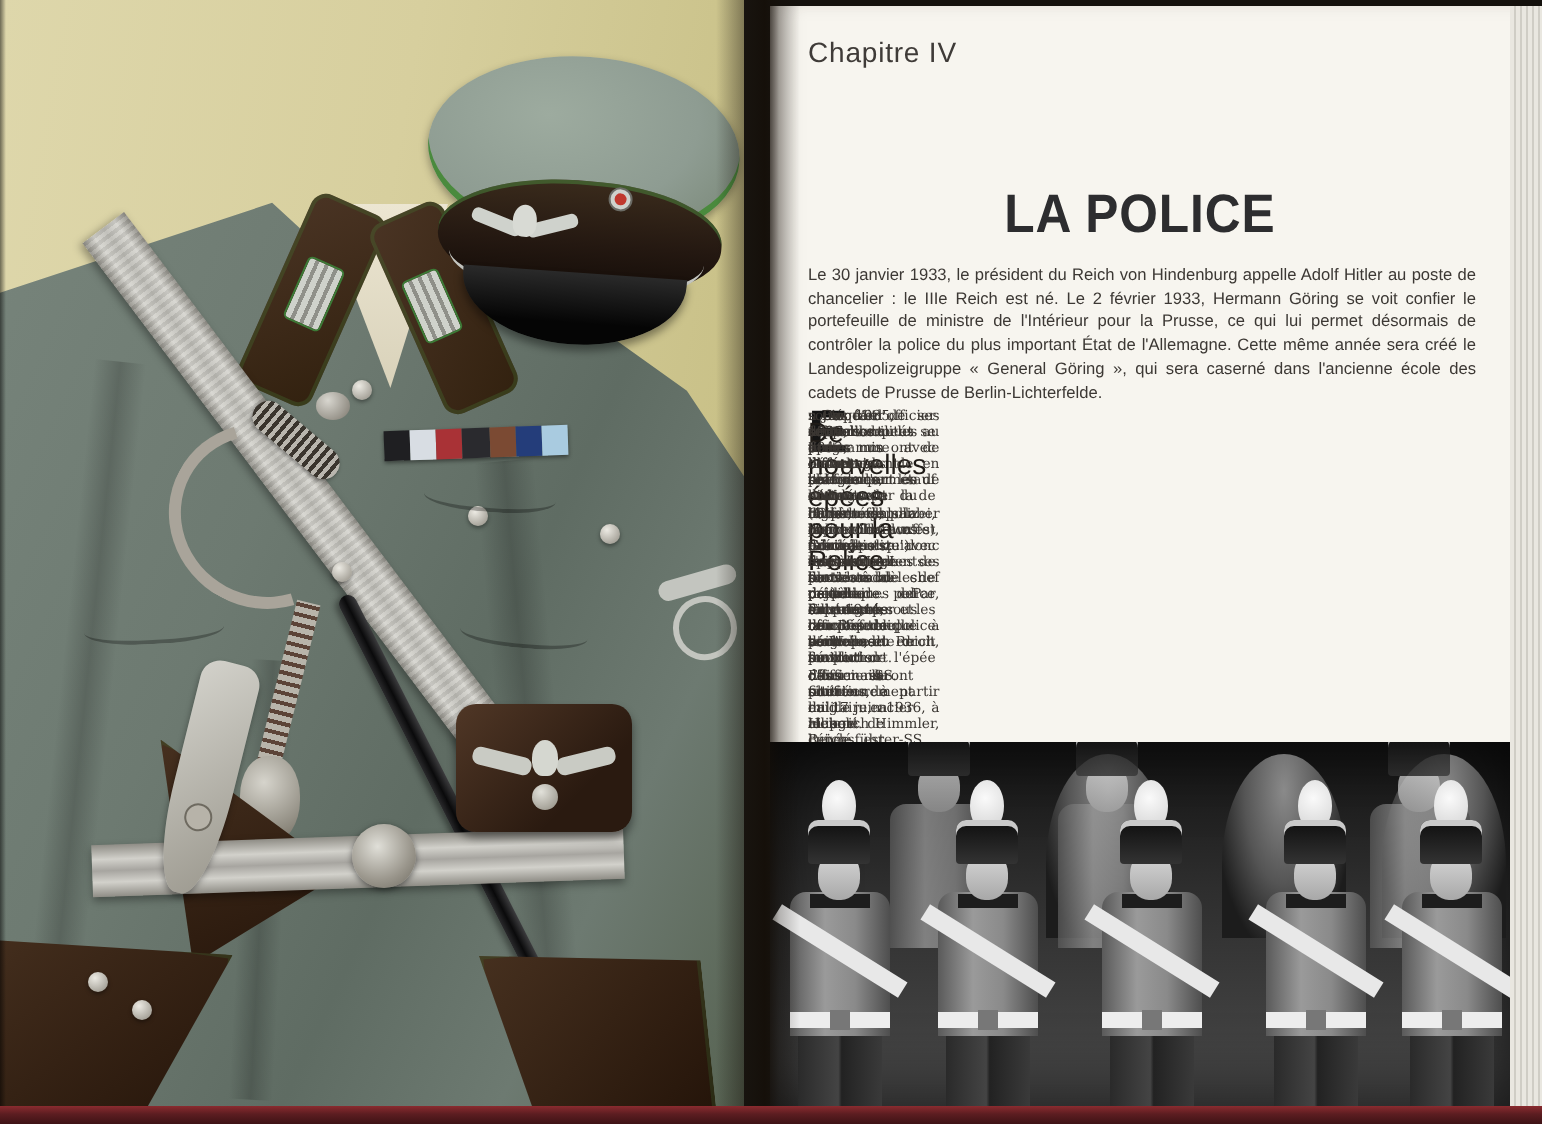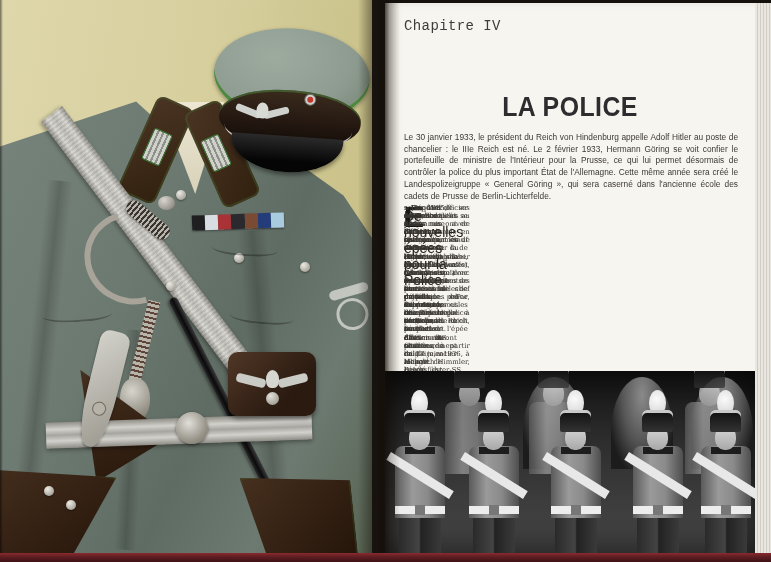--- a/index.html
+++ b/index.html
@@ -109,21 +109,21 @@
   .w2{left:-20px;top:468px;width:130px;height:100px;transform:rotate(8deg);clip-path:polygon(0 10%,100% 0,70% 100%,0 100%);}
   .w3{left:244px;top:472px;width:110px;height:92px;transform:rotate(-6deg);clip-path:polygon(0 0,100% 15%,100% 100%,20% 100%);}
 
   
   #gutter{left:358px;top:0;width:42px;height:562px;z-index:5;
     background:linear-gradient(90deg,rgba(20,14,8,0) 0%,rgba(20,14,8,.55) 45%,rgba(20,14,8,.85) 58%,rgba(20,14,8,.25) 75%,rgba(20,14,8,0) 100%);}
 
   
   #right-page{left:385px;top:2px;width:370px;height:552px;background:#f7f5ef;overflow:hidden;
     box-shadow:inset 10px 0 14px -8px rgba(40,30,20,.55);}
-  .chapter{left:19px;top:16px;font-family:Liberation Mono, monospace;font-size:14px;color:#3f3b38;letter-spacing:.4px;}
+  .chapter{left:19px;top:16px;font-family:Liberation Sans, sans-serif;font-size:14px;color:#3f3b38;letter-spacing:.4px;}
   .title{left:0;top:90px;width:370px;text-align:center;font-weight:bold;font-size:27px;
     letter-spacing:.5px;color:#2d2d2f;transform:scaleX(.92);}
   .intro{left:19px;top:130px;width:334px;font-size:8.3px;line-height:11.7px;color:#3c3834;
     text-align:justify;margin:0;}
   .cols{left:19px;top:202px;width:334px;height:170px;display:flex;gap:9px;position:absolute;}
   .col{position:relative;flex:1;}
   .col p,.col h3{position:relative;}
   .body{margin:0;font-family:"DejaVu Serif",serif;font-size:6.9px;line-height:8.1px;
     color:#3a3632;text-align:justify;}
   .indent{text-indent:7px;}

